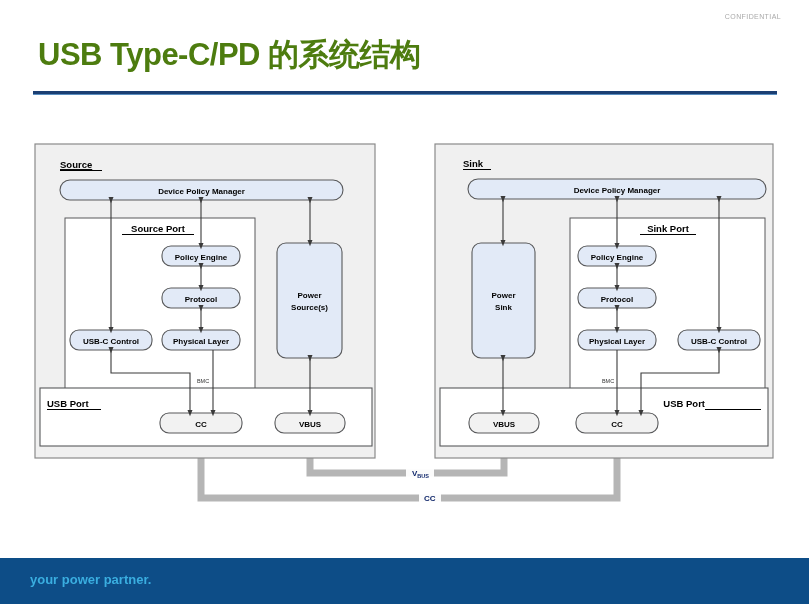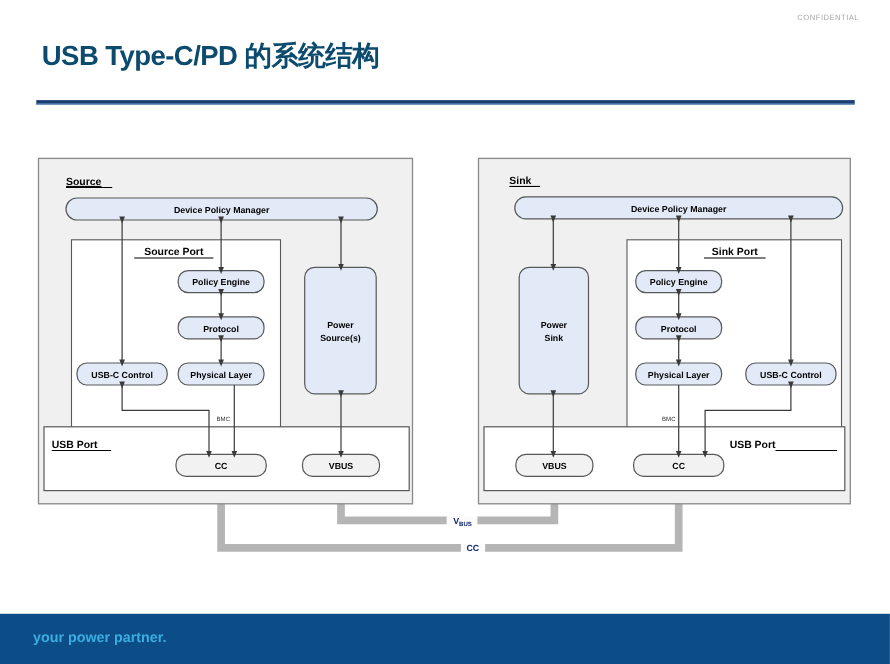--- a/index.html
+++ b/index.html
@@ -22,23 +22,23 @@
     right: 28px;
     font-size: 7px;
     letter-spacing: 0.4px;
     color: #a9a9a9;
     font-family: "Liberation Sans", sans-serif;
   }
   #page-title {
     position: absolute;
     left: 38px;
     top: 34px;
-    font-size: 25px;
-    font-weight: bold;
-    color: #0c4a6e;
+    font-size: 31px;
+    font-weight: bold;
+    color: #4d7c0f;
     letter-spacing: -0.5px;
     white-space: nowrap;
     font-family: "Liberation Sans", sans-serif;
   }
   #title-rule {
     position: absolute;
     left: 33px;
     top: 91px;
     width: 744px;
     height: 3px;

